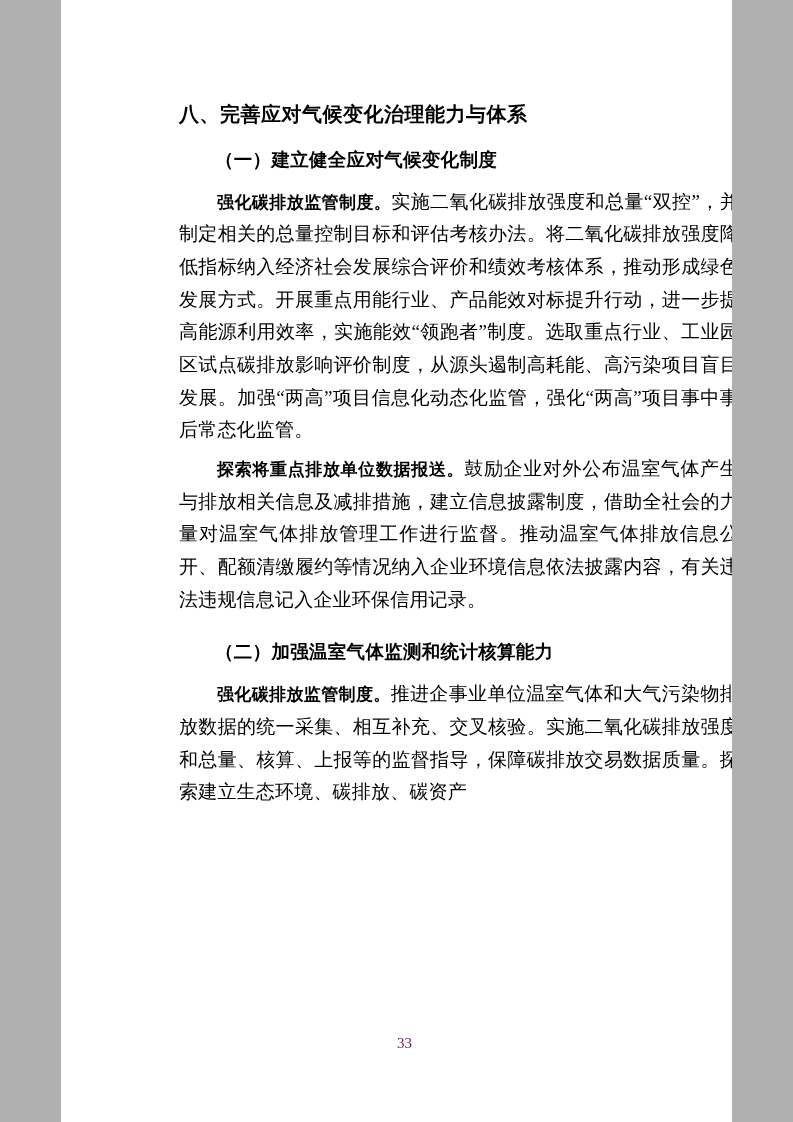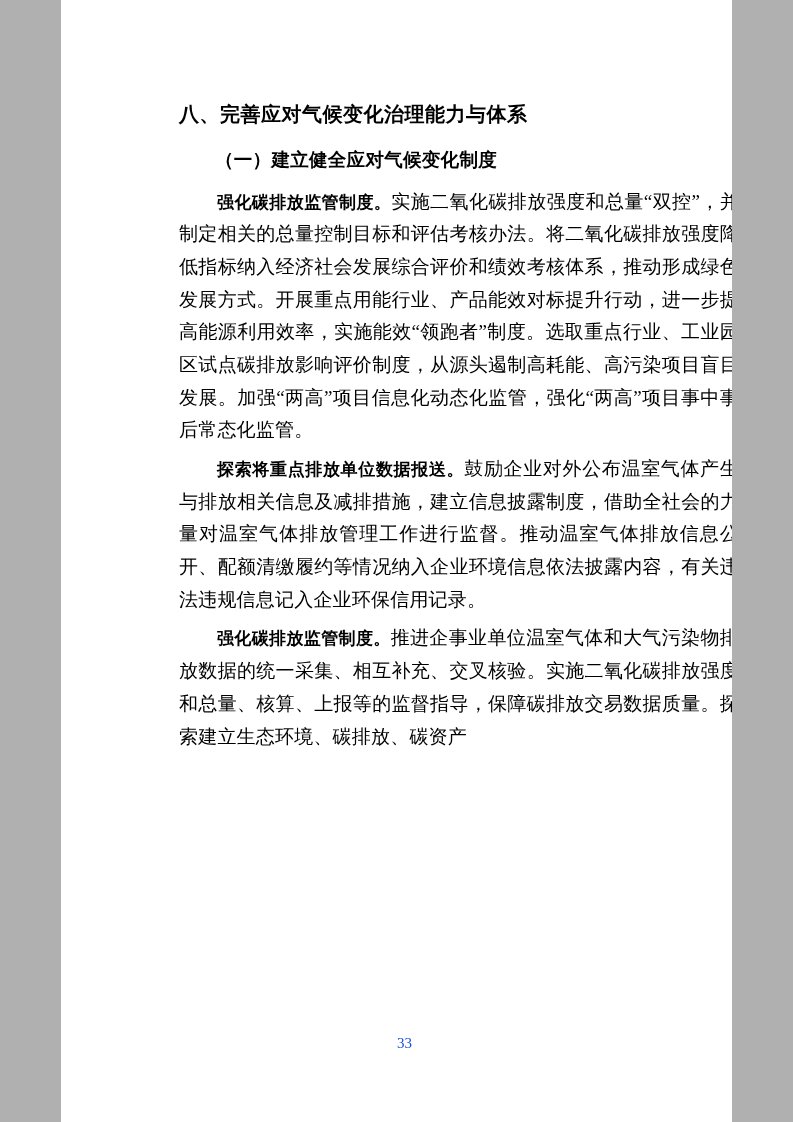--- a/index.html
+++ b/index.html
@@ -68,41 +68,42 @@
     font-size: 17px;
   }
   .page-number {
     position: absolute;
     left: 16px;
     right: 0;
     top: 1035px;
     text-align: center;
     font-family: "Liberation Serif", serif;
     font-size: 15px;
-    color: #1d4ed8;
+    color: #701a75;
   }
 </style>
 </head>
 <body>
 
 <div class="page">
   <div class="content">
 
     <h1 class="section-title">八、完善应对气候变化治理能力与体系</h1>
 
     <h2 class="sub-title">（一）建立健全应对气候变化制度</h2>
 
     <p class="body-para">
       <span class="lead">强化碳排放监管制度。</span><span>实施二氧化碳排放强度和总量“双控”，并制定相关的总量控制目标和评估考核办法。将二氧化碳排放强度降低指标纳入经济社会发展综合评价和绩效考核体系，推动形成绿色发展方式。开展重点用能行业、产品能效对标提升行动，进一步提高能源利用效率，实施能效“领跑者”制度。选取重点行业、工业园区试点碳排放影响评价制度，从源头遏制高耗能、高污染项目盲目发展。加强“两高”项目信息化动态化监管，强化“两高”项目事中事后常态化监管。</span>
     </p>
 
     <p class="body-para">
       <span class="lead">探索将重点排放单位数据报送。</span><span>鼓励企业对外公布温室气体产生与排放相关信息及减排措施，建立信息披露制度，借助全社会的力量对温室气体排放管理工作进行监督。推动温室气体排放信息公开、配额清缴履约等情况纳入企业环境信息依法披露内容，有关违法违规信息记入企业环保信用记录。</span>
     </p>
 
+    <h2 class="sub-title-mid">（二）加强温室气体监测和统计核算能力</h2>
 
     <p class="body-para">
       <span class="lead">强化碳排放监管制度。</span><span>推进企事业单位温室气体和大气污染物排放数据的统一采集、相互补充、交叉核验。实施二氧化碳排放强度和总量、核算、上报等的监督指导，保障碳排放交易数据质量。探索建立生态环境、碳排放、碳资产</span>
     </p>
 
   </div>
 
   <div class="page-number">33</div>
 </div>
 

